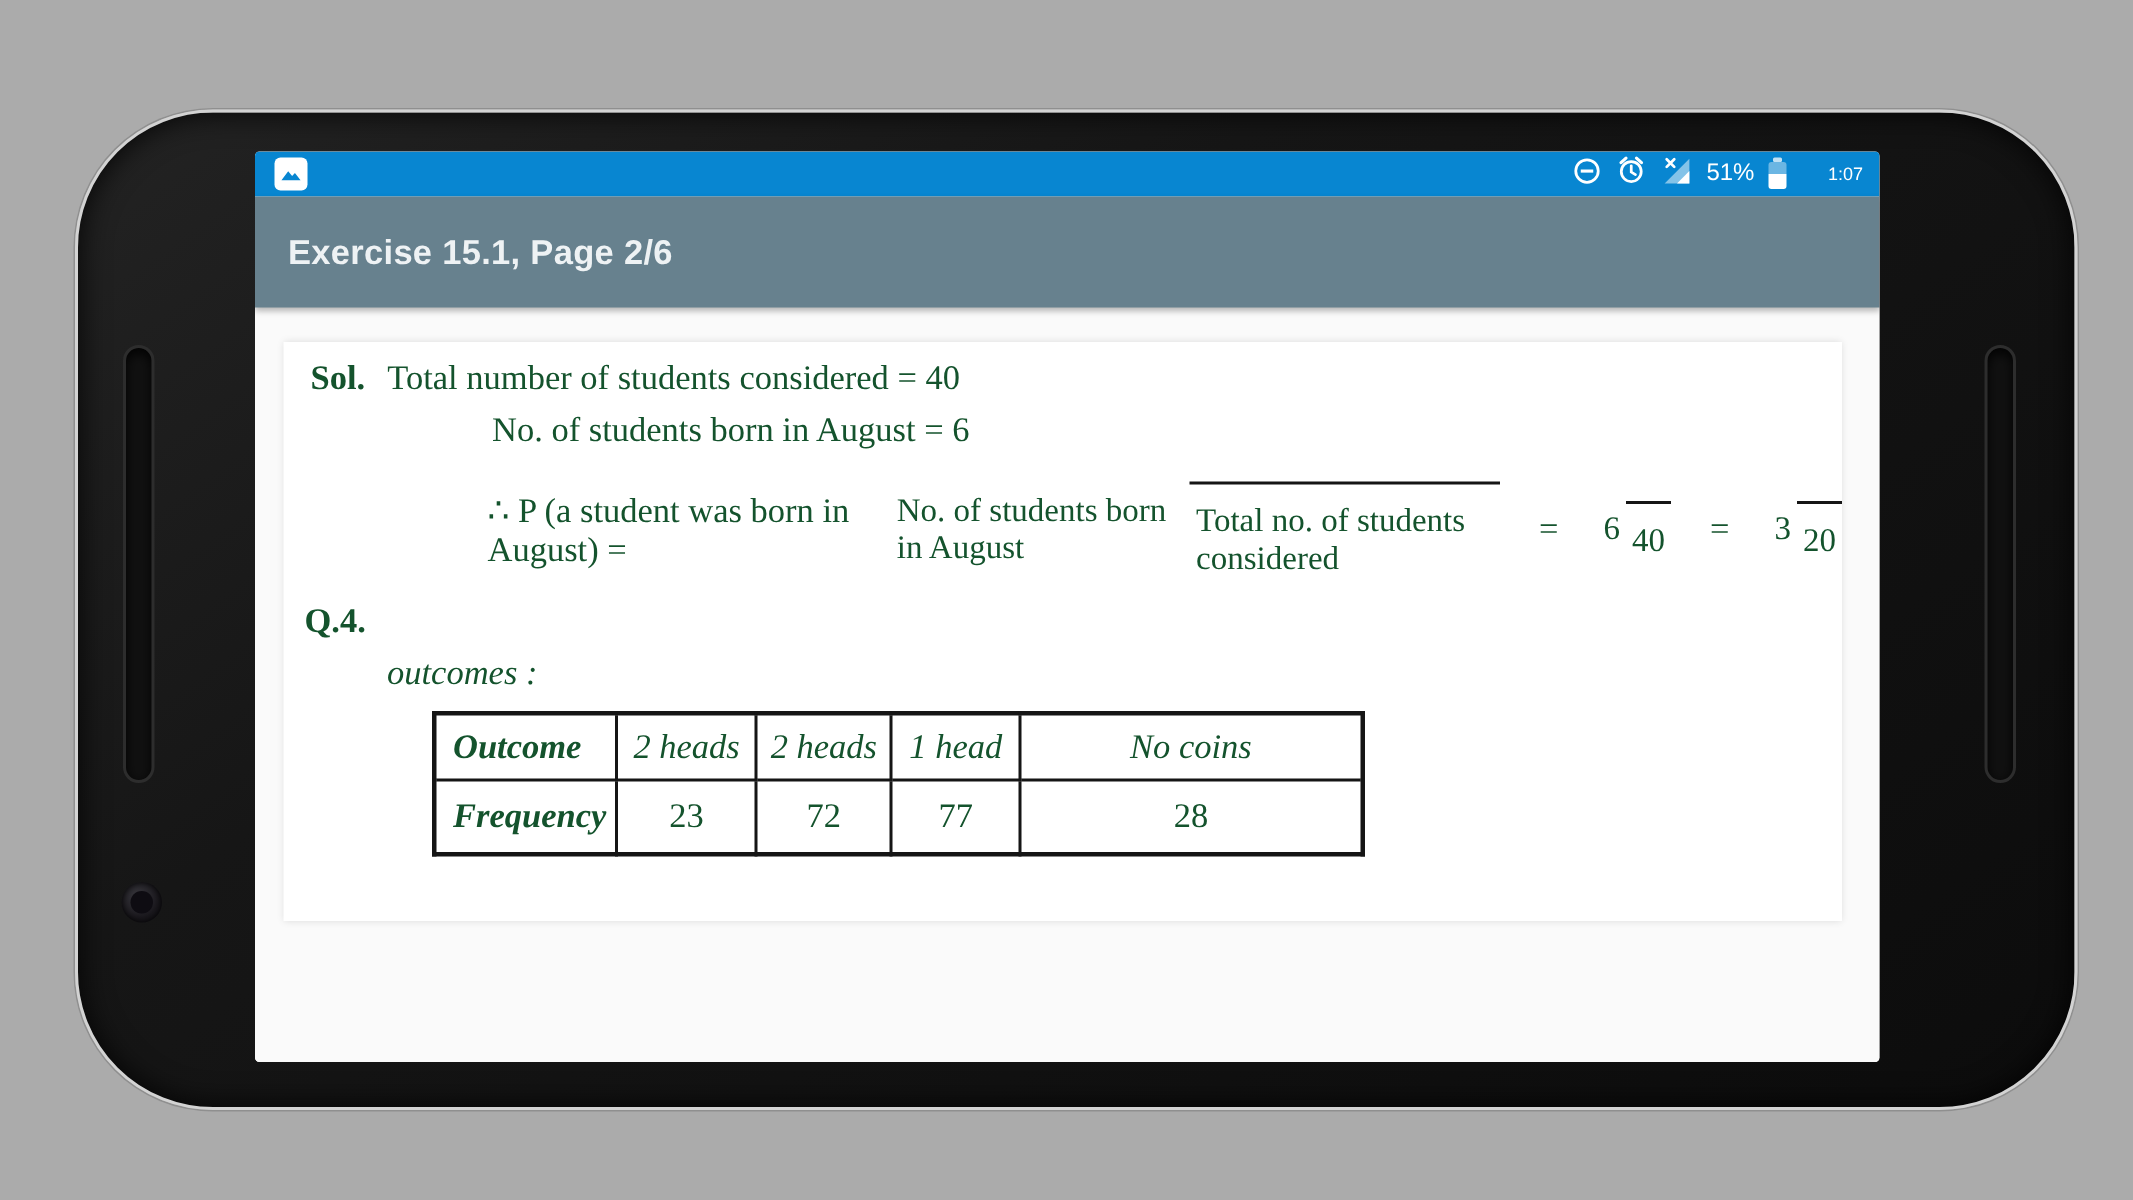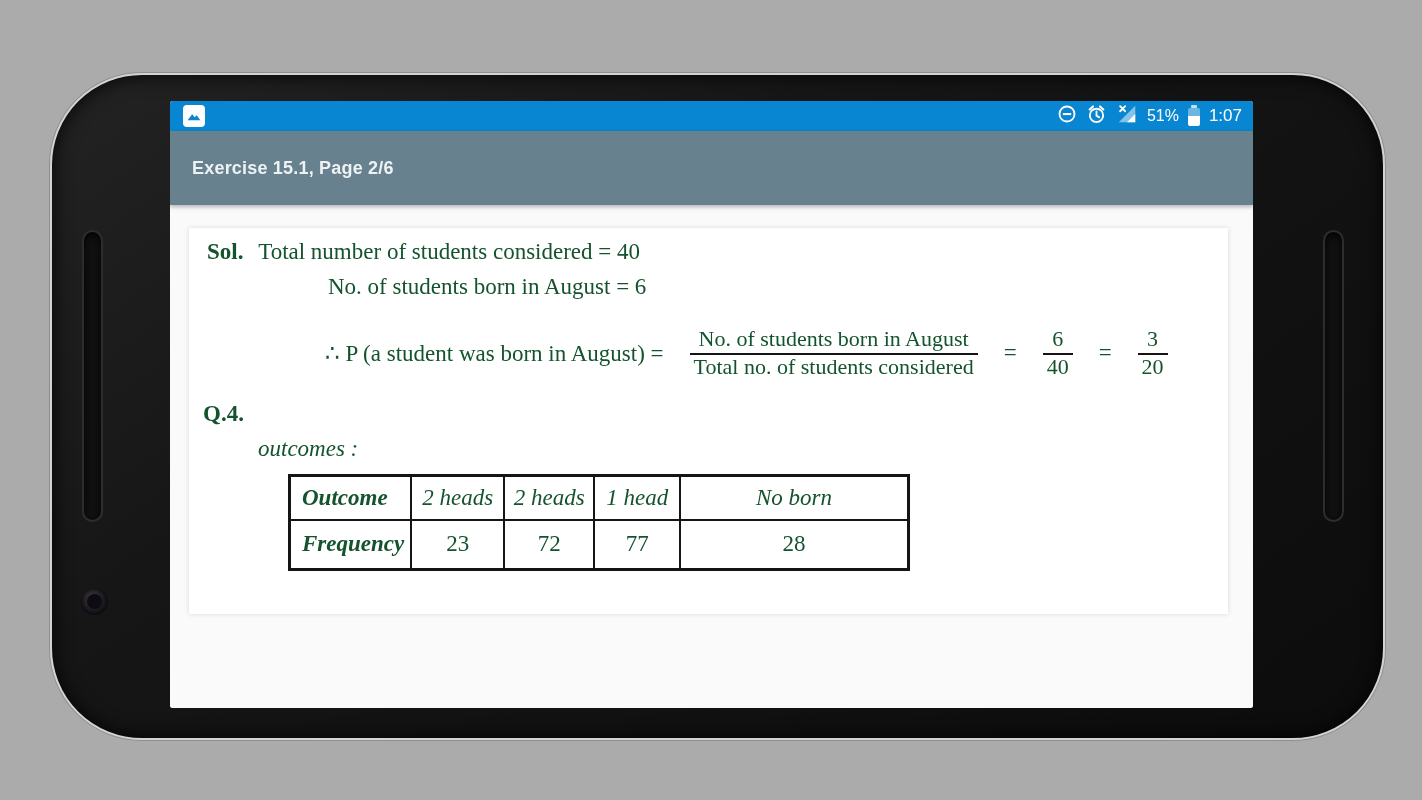--- a/index.html
+++ b/index.html
@@ -41,55 +41,55 @@
   .status-bar {
     position: absolute; left: 0; top: 0; right: 0; height: 30px; background: #0886d1;
     display: flex; align-items: center; padding: 0 11px 0 13px; color: #fff;
   }
   .notif-img {
     width: 22px; height: 22px; background: #fff; border-radius: 4px;
     display: flex; align-items: center; justify-content: center;
   }
   .sb-right { margin-left: auto; display: flex; align-items: center; gap: 9px; }
   .sb-text { font-size: 16px; color: #fff; }
-  .sb-time { font-size: 17px; color: #fff; }
+  .sb-time { font-size: 12px; color: #fff; margin-left: 19px; }
   .battery {
     position: relative; width: 12px; height: 18px; border-radius: 2px;
     background: linear-gradient(to top, #ffffff 0 54%, rgba(255,255,255,.4) 54% 100%);
     margin-top: 2px;
   }
   .battery::before {
     content: ""; position: absolute; top: -3px; left: 3px; width: 6px; height: 3px;
     background: rgba(255,255,255,.75); border-radius: 1px;
   }
 
   
   .app-bar {
     position: absolute; left: 0; top: 30px; right: 0; height: 74px; background: #67818e;
     display: flex; align-items: center; padding-left: 22px;
     box-shadow: 0 2px 4px rgba(0,0,0,.28); z-index: 2;
   }
-  .app-title { color: #eef2f4; font-size: 18px; font-weight: bold; letter-spacing: .2px; }
+  .app-title { color: #eef2f4; font-size: 23px; font-weight: bold; letter-spacing: .2px; }
 
   
   .content { position: absolute; left: 0; top: 104px; right: 0; bottom: 0; background: #fafafa; }
   .page {
     position: absolute; left: 19px; top: 23px; width: 1039px; height: 386px; background: #fff;
     box-shadow: 0 0 5px rgba(0,0,0,.13);
     font-family: "Liberation Serif", "DejaVu Serif", serif; color: #14532d; font-size: 23px;
   }
   .abs { position: absolute; }
   .bold { font-weight: bold; }
   .ital { font-style: italic; }
   .just { text-align: justify; text-align-last: justify; }
 
   .eqrow { display: flex; align-items: center; gap: 26px; font-size: 23px; }
-  .frac { display: inline-flex; flex-direction: column; align-items: center; font-size: 22px; line-height: 1.12; }
+  .frac { display: inline-flex; flex-direction: row; align-items: center; font-size: 22px; line-height: 1.12; }
   .frac .num { padding: 0 4px 1px; }
-  .frac .den { border-top: 2px solid #151515; padding: 0 4px 0; }
+  .frac .den { border-top: 2px solid #151515; padding: 12px 4px 0; }
 
   .qtable { border-collapse: collapse; font-size: 23px; border: 3px solid #151515; padding-left: 28px; }
   .qtable td { border: 2px solid #151515; text-align: center; padding: 0 6px; }
   .qtable tr.hdr td { height: 44px; }
   .qtable tr.dat td { height: 50px; }
   .c0 { width: 116px; text-align: left !important; padding-left: 11px !important; }
   .c1 { width: 93px; } .c2 { width: 90px; } .c3 { width: 86px; } .c4 { width: 228px; }
 </style>
 </head>
 <body>
@@ -171,21 +171,21 @@
           <div class="abs bold" style="left:14px; top:173px;text-align:right;">Q.4.</div>
           <div class="abs ital" style="left:69px; top:208px;">outcomes :</div>
 
           <table class="qtable abs" style="left:99px; top:246px;">
             <tbody>
                 <tr class="hdr">
               <td class="c0 bold ital">Outcome</td>
               <td class="c1 ital">2 heads</td>
               <td class="c2 ital">2 heads</td>
               <td class="c3 ital">1 head</td>
-              <td class="c4 ital">No born</td>
+              <td class="c4 ital">No coins</td>
             </tr>
             <tr class="dat">
               <td class="c0 bold ital">Frequency</td>
               <td class="c1">23</td>
               <td class="c2">72</td>
               <td class="c3">77</td>
               <td class="c4">28</td>
             </tr>
           </tbody>
             </table>

